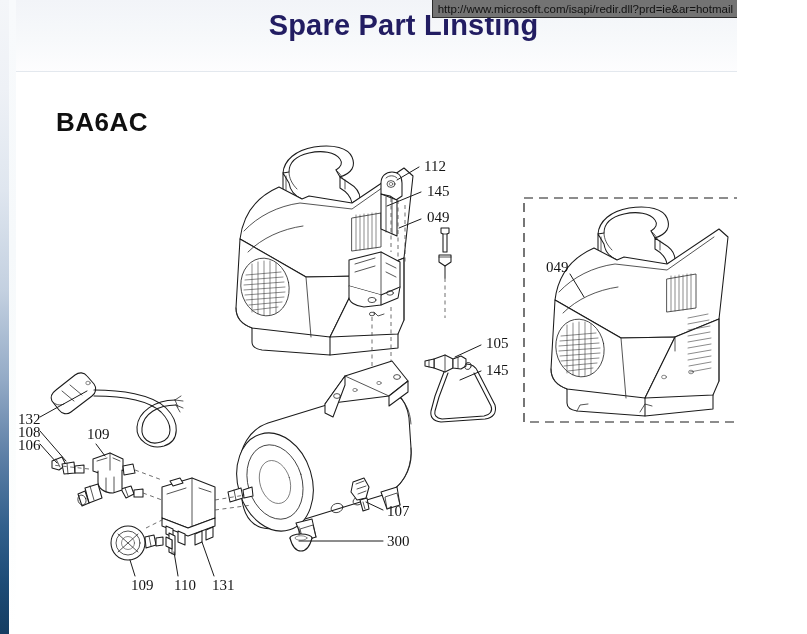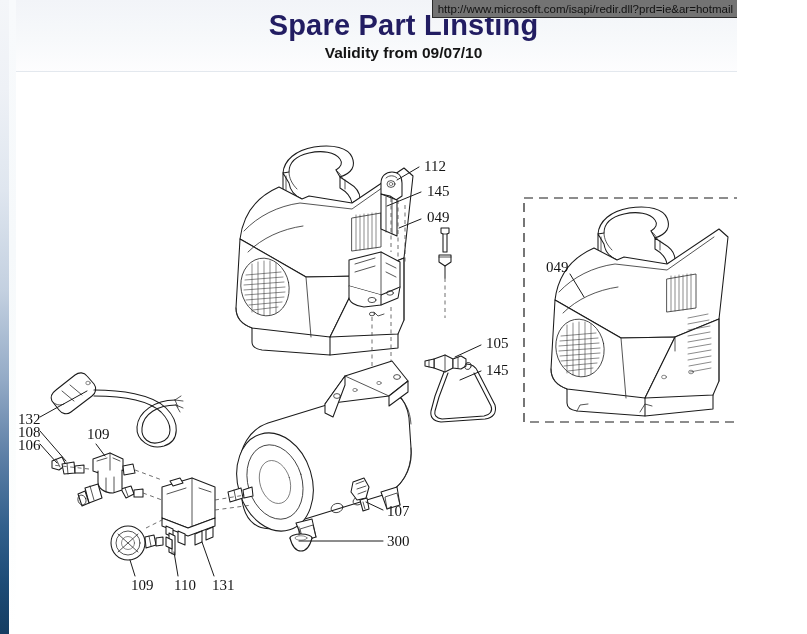--- a/index.html
+++ b/index.html
@@ -143,32 +143,32 @@
   .dashline { fill: none; stroke: #4a4a4a; stroke-width: 0.8; stroke-dasharray: 4 3.5; }
   .fillw { fill: #ffffff; }
 </style>
 </head>
 <body>
 
 <div id="page">
 
   <div class="header">
     <div class="title">Spare Part Linsting</div>
-    <div class="subtitle">Validity from 09/07/10</div>
   </div>
 
   <div class="canvas"></div>
   <div class="canvas-topline"></div>
 
   <div class="edge-strip"></div>
   <div class="edge-strip-soft"></div>
 
   <div class="url-tip">http://www.microsoft.com/isapi/redir.dll?prd=ie&amp;ar=hotmail</div>
 
   <div class="model-codes">
+    <div>BA6AC</div>
   </div>
 
   <svg class="art" viewBox="0 0 807 634">
 
     <g>
 
       <path class="ln fillw" d="M283 173 C284 160 296 150 314 147 C334 144 348 148 352 157
                                  C356 166 352 173 340 177 L336 170 C341 167 343 163 340 159
                                  C335 152 322 150 309 153 C296 156 289 163 289 172 Z"></path>
       <path class="ln-thin" d="M289 172 C289 178 292 184 297 189"></path>

